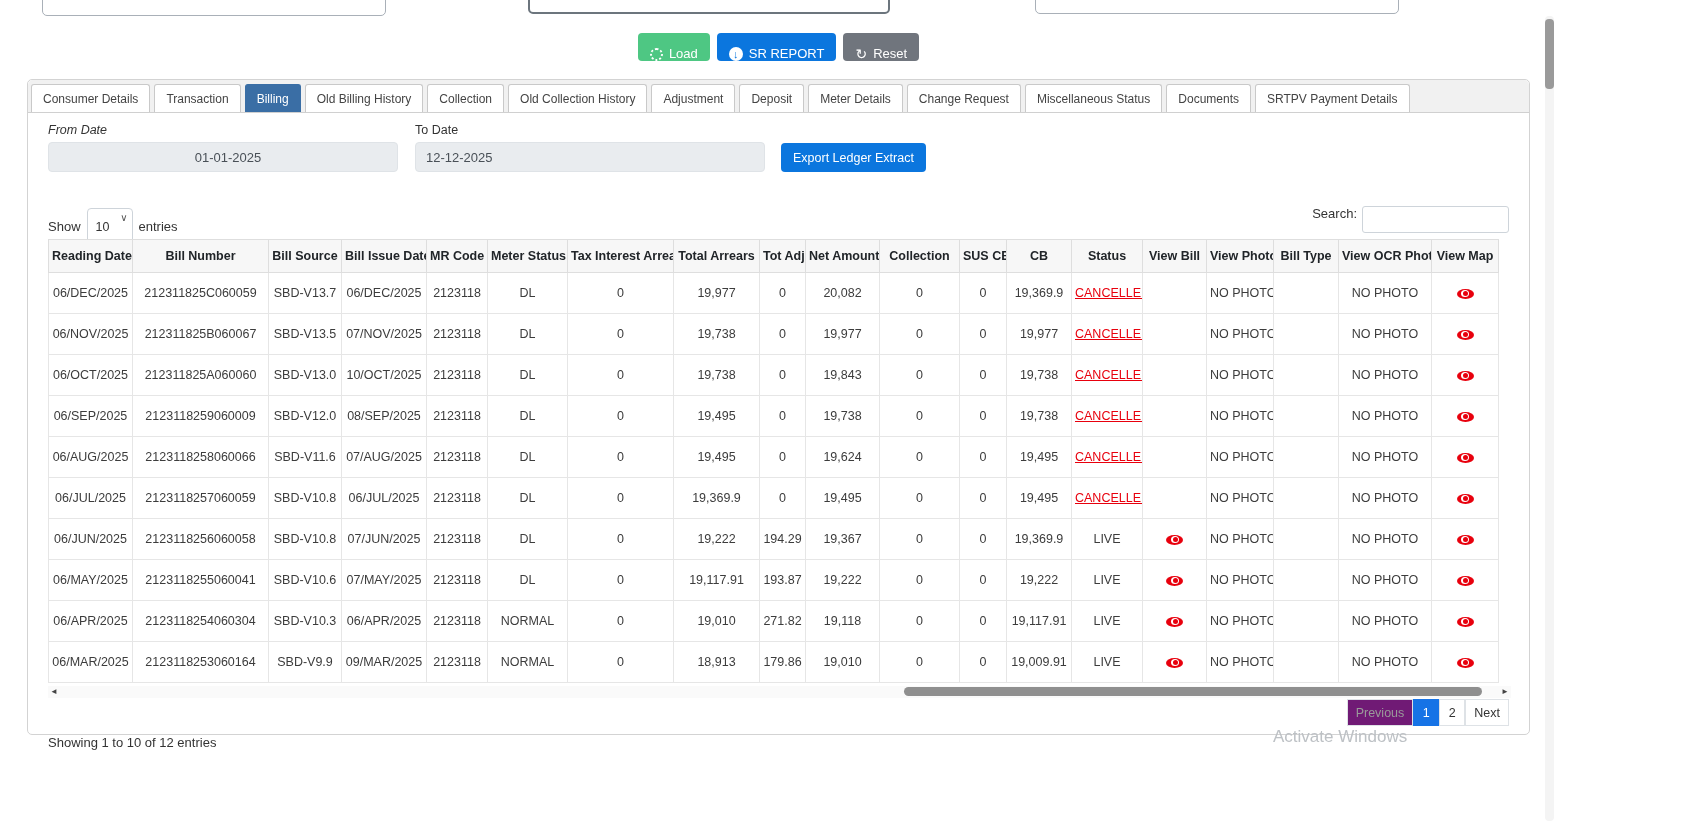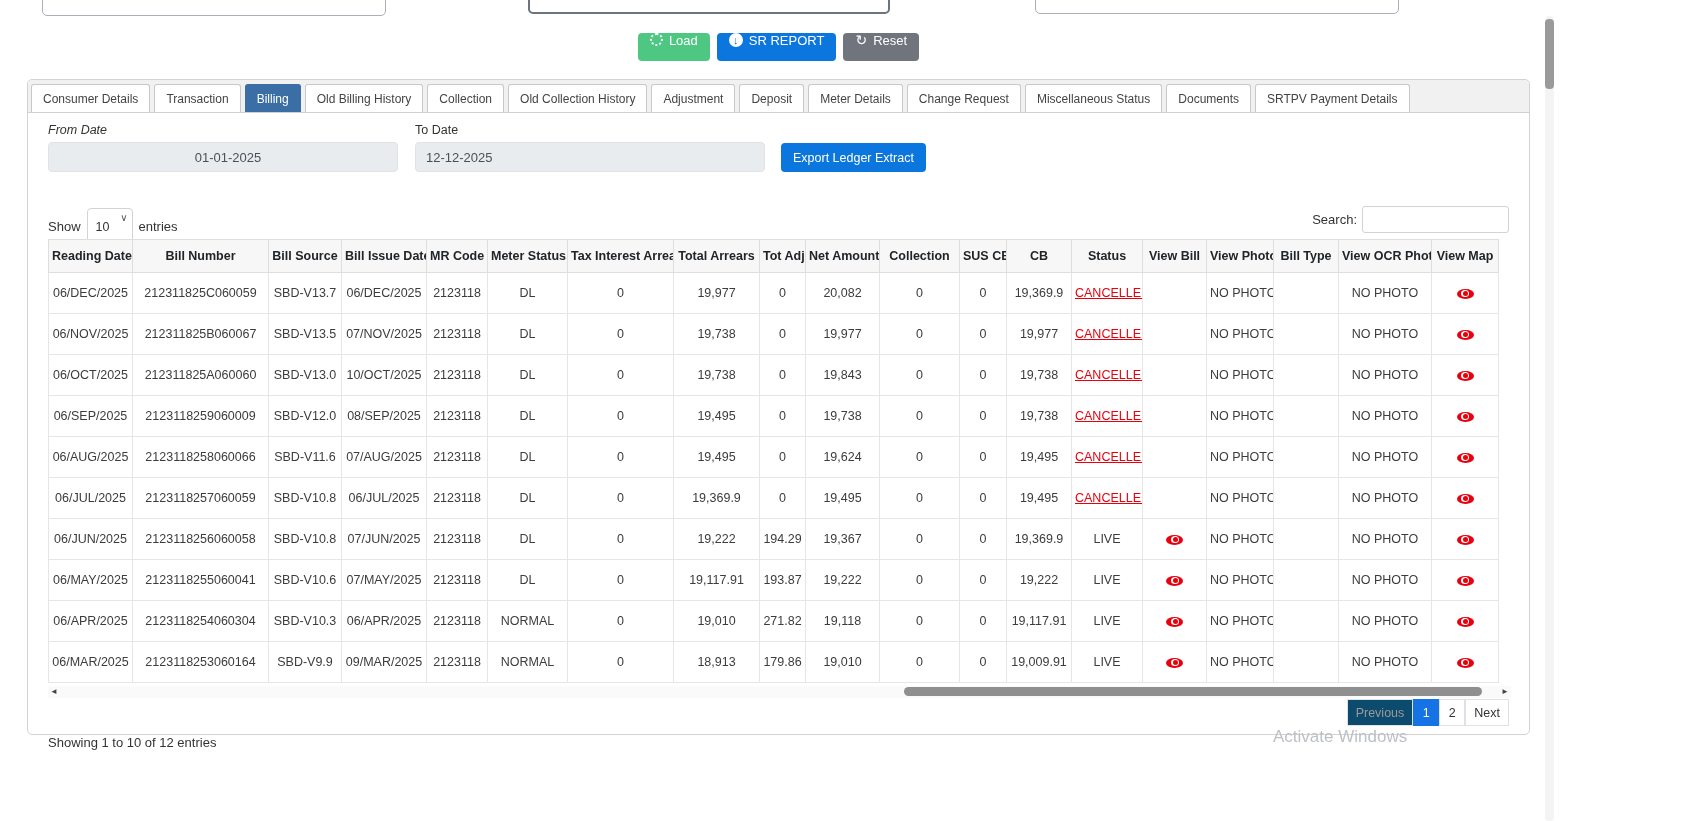--- a/index.html
+++ b/index.html
@@ -9,21 +9,21 @@
   
   .top-field { position:absolute; height:32px; background:#fff;
                border:1px solid #a9b0b8; border-radius:5px; outline:none; }
   #top-field-1 { left:42px;  top:-16px; width:344px; }
   #top-field-2 { left:528px; top:-18px; width:362px; border:2px solid #6c757d; }
   #top-field-3 { left:1035px;top:-18px; width:364px; }
 
   
   .btn-row { position:absolute; top:33px; left:27px; width:1503px;
              display:flex; justify-content:center; gap:7px; }
-  .btn { display:inline-flex; align-items:flex-start; gap:6px; height:28px;
+  .btn { display:inline-flex; align-items:flex-end; gap:6px; height:28px;
          padding:0 12px; border:none; border-radius:4px; color:#fff;
          font-size:13px; cursor:pointer; font-family:inherit; }
   .btn-load  { background:var(--load-button-bg); }
   .btn-sr    { background:var(--primary-blue); }
   .btn-reset { background:var(--reset-button-bg); }
   .spinner-icon { width:13px; height:13px; border:2px dotted #fff; border-radius:50%; display:inline-block; }
   .circle-down-icon { width:14px; height:14px; background:#fff; color:var(--primary-blue);
          border-radius:50%; font-size:11px; line-height:14px; text-align:center; font-weight:bold; }
   .refresh-icon { font-size:14px; line-height:14px; }
 
@@ -54,21 +54,21 @@
                 border-radius:4px; font-size:12.5px; padding:0 12px; cursor:pointer; font-family:inherit; }
 
   
   .show-row { position:absolute; left:20px; top:128px; display:flex; align-items:center;
               gap:6px; font-size:13px; color:#333; }
   .page-size-wrap { position:relative; display:inline-block; }
   .page-size { appearance:none; -webkit-appearance:none; width:46px; height:37px;
                border:1px solid #ced4da; border-radius:4px; font-size:12.5px;
                padding:0 16px 0 8px; background:#fff; color:#333; font-family:inherit; }
   .select-chevron-icon { position:absolute; right:5px; top:4px; font-size:10px; color:#555; pointer-events:none; }
-  .search-row { position:absolute; right:20px; top:126px; display:flex; align-items:center;
+  .search-row { position:absolute; right:20px; top:126px; display:flex; 
                 gap:5px; font-size:13px; color:#333; }
   .search-input { width:147px; height:27px; border:1px solid #ced4da; border-radius:3px;
                   font-size:13px; padding:0 6px; font-family:inherit; }
 
   
   .table-wrap { position:absolute; left:20px; top:159px; width:1463px; }
   table { border-collapse:collapse; table-layout:fixed; width:1450px; }
   th, td { border:1px solid #e6e6e6; text-align:center; font-size:12.5px;
            overflow:hidden; white-space:nowrap; }
   thead th { background:#f7f7f7; color:#212529; font-weight:bold; height:33px;
@@ -90,21 +90,21 @@
   .h-arrow-right { right:2px; }
   .h-thumb { position:absolute; left:58.5%; top:1px; width:39.5%; height:9px;
              background:#8f8f8f; border-radius:5px; cursor:grab; }
 
   
   .showing-text { position:absolute; left:20px; top:627px; font-size:13px; color:#333;margin-top:28px; }
   .pagination { position:absolute; right:20px; top:619px; display:flex; }
   .page-btn { min-width:26px; height:27px; border:1px solid #dee2e6; background:#fff;
               color:#333; font-size:12.5px; display:flex; align-items:center;
               justify-content:center; padding:0 8px; cursor:pointer; font-family:inherit; }
-  .page-btn.disabled { background:#0c4a6e; color:#9a9a9a; cursor:default; }
+  .page-btn.disabled { background:#701a75; color:#9a9a9a; cursor:default; }
   .page-btn.active { background:var(--pagination-active-bg); border-color:var(--pagination-active-bg); color:#fff; }
 
   
   .v-scrollbar { position:absolute; left:1545px; top:16px; width:9px; height:805px;
                  background:#f4f4f4; border-radius:4px; }
   .v-thumb { position:absolute; left:0; top:3px; width:9px; height:70px;
              background:#9a9a9a; border-radius:4px; cursor:grab; }
 
   .watermark { position:absolute; left:1273px; top:727px; font-size:17px;
                color:#bdc1c5; }

